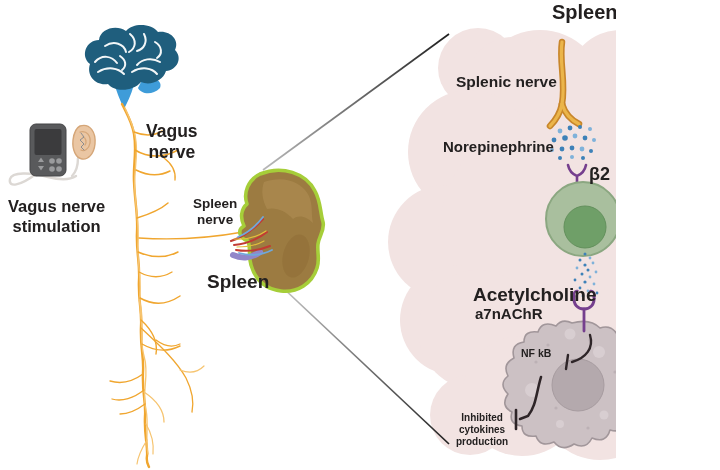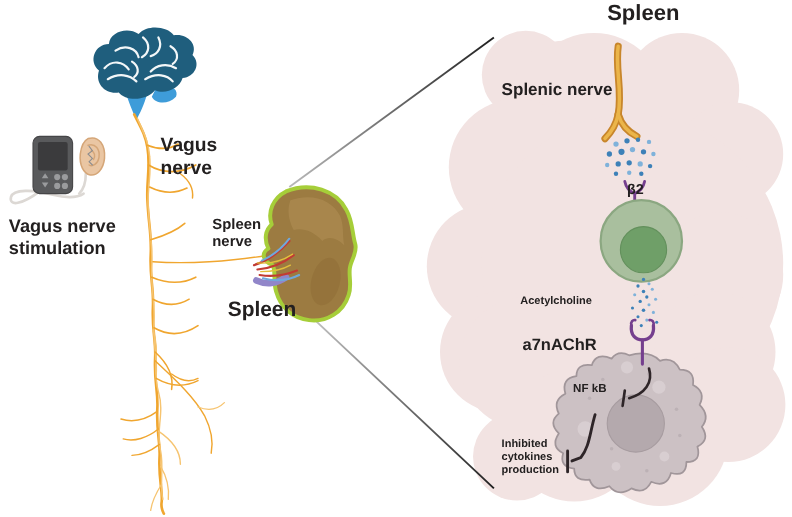--- a/index.html
+++ b/index.html
@@ -1,18 +1,19 @@
 <!DOCTYPE html>
 <html style="--text: #232020; --brain: #1F5E7D; --brainstem: #3E9CD9; --nerve: #F0A62F; --nerve_light: #F6C470; --device_body: #595A5C; --device_screen: #3B3B3D; --device_buttons: #9A9B9D; --cable: #DCD8D4; --ear_skin: #EAC6A3; --ear_outline: #D5A678; --spleen_fill: #9C7B41; --spleen_outline: #A6CE39; --vessel_red: #C23B33; --vessel_blue: #6FA8DC; --vessel_purple: #9186C9; --blob: #F2E3E2; --snerve_outline: #C8862B; --snerve_fill: #EBB54A; --dots_blue: #3D81B8; --dots_blue_light: #7FB2DA; --lymph_outer: #A9BF9E; --lymph_outer_border: #8BA781; --lymph_nucleus: #6F9F68; --receptor_purple: #753F8E; --macrophage_fill: #CCC1C4; --macrophage_border: #A1969A; --macrophage_nucleus: #B4A9AD; --arrow_dark: #2E2528;"><head>
 <meta charset="utf-8">
 <style>
   html,body{margin:0;padding:0;background:#fff;}
   #stage{
-    position:relative;width:720px;height:470px;overflow:hidden;background:#ffffff;
+    position:relative;width:616px;height:470px;overflow:hidden;background:#ffffff;
     font-family:"Liberation Sans", sans-serif;
+    text-align:center;
   }
   #stage svg{position:absolute;left:0;top:0;}
   .lbl{
     position:absolute;color:var(--text,#232020);font-weight:600;
     white-space:pre-line;line-height:1.22;letter-spacing:0;
   }
   
   .brain-fill{fill:var(--brain);}
   .stem-fill{fill:var(--brainstem);}
   .gyri{stroke:#ffffff;fill:none;stroke-width:2;stroke-linecap:round;opacity:.95;}
@@ -259,28 +260,29 @@
   <div class="lbl" style="left:8px;top:196px;font-size:16.5px;">Vagus nerve
 stimulation</div>
 
   <div class="lbl" style="left:193px;top:196px;font-size:13.5px;">Spleen
 nerve</div>
 
   <div class="lbl" style="left:207px;top:270px;font-size:19px;">Spleen</div>
 
   <div class="lbl" style="left:456px;top:73px;font-size:15.5px;">Splenic nerve</div>
 
-
-  <div class="lbl" style="left:570px;top:164px;font-size:13px;">β2</div>
-
-
-  <div class="lbl" style="left:473px;top:268px;font-size:10px;">Acetylcholine</div>
+  <div class="lbl" style="left:443px;top:138px;font-size:15px;">Norepinephrine</div>
+
+  <div class="lbl" style="left:589px;top:164px;font-size:18px;">β2</div>
+
+
+  <div class="lbl" style="left:473px;top:283px;font-size:19px;">Acetylcholine</div>
 
   <div class="lbl" style="left:475px;top:305px;font-size:15px;">a7nAChR</div>
 
 
   <div class="lbl" style="left:521px;top:347px;font-size:10.5px;font-weight:700;">NF kB</div>
 
-  <div class="lbl" style="left:456px;top:398px;font-size:10px;line-height:1.18;">Inhibited
+  <div class="lbl" style="left:456px;top:412px;font-size:10px;line-height:1.18;">Inhibited
 cytokines
 production</div>
 
 </div>
 
 </body></html>

